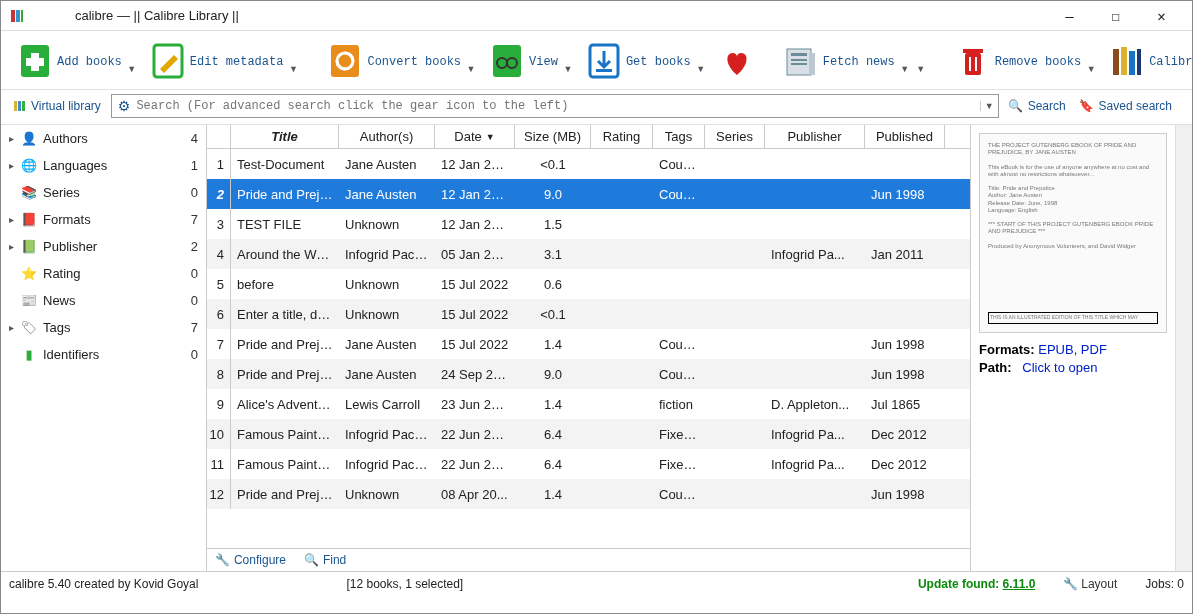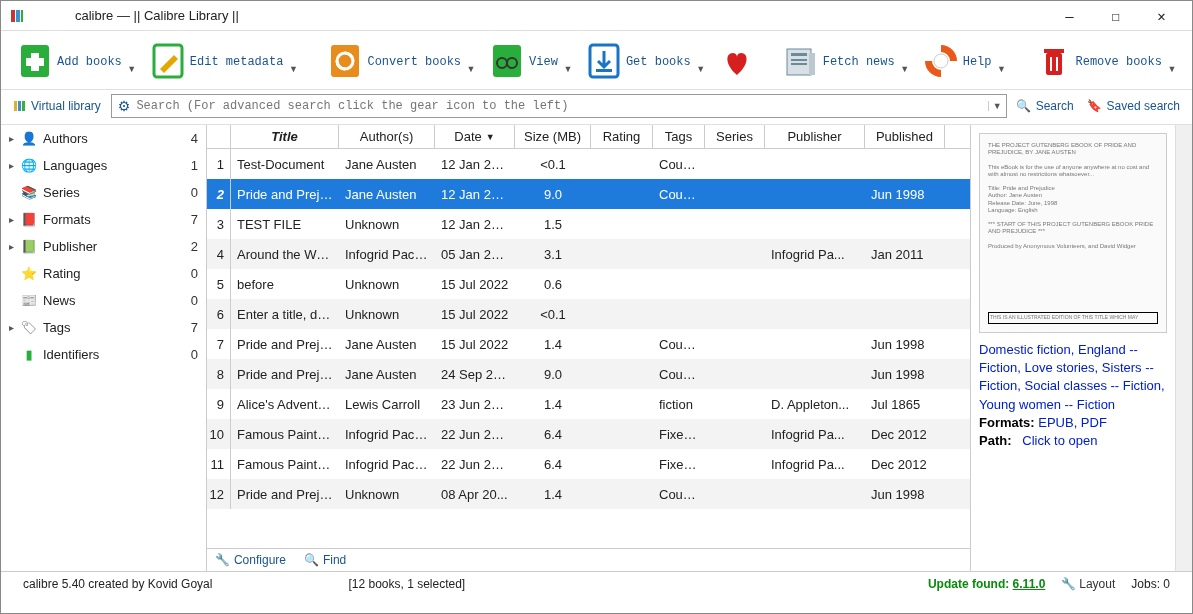--- a/index.html
+++ b/index.html
@@ -9,21 +9,21 @@
 .titlebar .title { flex: 1; font-size: 13px; margin-left: 44px; }
 .winctl { display: flex; gap: 1px; }
 .winctl div { width: 45px; height: 28px; display: flex; align-items: center; justify-content: center; font-family: Consolas, monospace; font-size: 14px; }
 .toolbar { display: flex; align-items: center; padding: 6px 8px 4px 8px; border-bottom: 1px solid #e0e0e0; gap: 4px; }
 .tb-group { display: flex; align-items: center; }
 .tb-btn { display: flex; flex-direction: row; align-items: center; padding: 0 4px; min-width: 60px; }
 .tb-btn .ico { width: 44px; height: 44px; display: flex; align-items: center; justify-content: center; }
 .tb-btn .lbl { font-family: "Courier New", monospace; font-size: 12px; color: #1a5490; white-space: nowrap; margin-top: 2px; }
 .tb-arrow { width: 12px; display: flex; align-items: center; justify-content: center; color: #555; font-size: 9px; padding-top: 16px; }
 .tb-sep { width: 1px; height: 48px; background: #ddd; margin: 0 6px; }
-.searchrow { display: flex; align-items: center; padding: 4px 8px 6px 8px; border-bottom: 1px solid #e0e0e0; gap: 6px; }
+.searchrow { display: flex; align-items: center; padding: 4px 16px 6px 8px; border-bottom: 1px solid #e0e0e0; gap: 6px; }
 .vlib-btn { display: flex; align-items: center; gap: 4px; font-family: "Courier New", monospace; font-size: 12px; color: #1a5490; padding: 2px 4px; }
 .s-input-wrap { flex: 1; display: flex; align-items: center; border: 1px solid #999; background: #fff; height: 24px; }
 .s-gear { padding: 0 6px; color: #1a5490; font-size: 14px; }
 .s-input { flex: 1; border: none; outline: none; font-family: "Courier New", monospace; font-size: 12px; color: #0f766e; }
 .s-dd { width: 18px; text-align: center; border-left: 1px solid #ccc; font-size: 9px; color: #555; }
 .s-btn { display: flex; align-items: center; gap: 4px; font-family: "Courier New", monospace; font-size: 12px; color: #1a5490; padding: 2px 4px; }
 .main { display: flex; height: calc(614px - 30px - 78px - 36px - 24px); }
 .sidebar { width: 206px; border-right: 1px solid #ccc; overflow: hidden; }
 .sb-item { display: flex; align-items: center; padding: 6px 8px; font-size: 13px; }
 .sb-arrow { width: 10px; color: #555; font-size: 10px; }
@@ -61,21 +61,21 @@
 .cell-pub { width: 100px; }
 .cell-pbl { width: 80px; }
 .center-bottom { display: flex; border-top: 1px solid #ccc; padding: 4px 8px; gap: 18px; }
 .cbtn { display: flex; align-items: center; gap: 4px; font-family: "Courier New", monospace; font-size: 12px; color: #1a5490; }
 .rightpane { width: 204px; display: flex; flex-direction: column; padding: 4px; }
 .cover { flex: 0 0 200px; border: 1px solid #ccc; margin: 4px; background: #fafafa; padding: 8px; font-size: 6px; color:#777; overflow:hidden; position:relative;}
 .cover .bar { position:absolute; bottom:8px; left:8px; right:8px; height:12px; border:1px solid #000; font-size:5px; padding:1px;}
 .meta { flex: 1; overflow-y: auto; padding: 4px; font-family: "Courier New", monospace; font-size: 13px; line-height: 1.4; }
 .meta a { color: #0020c8; text-decoration: none; }
 .meta .mlabel { font-weight: bold; color: #000000; }
-.statusbar { height: 24px; border-top: 1px solid #ccc; display: flex; align-items: center; padding: 0 22px; font-family: "Courier New", monospace; font-size: 12px; gap: 16px; }
+.statusbar { height: 24px; border-top: 1px solid #ccc; display: flex; align-items: center; padding: 0 8px; font-family: "Courier New", monospace; font-size: 12px; gap: 28px; }
 .statusbar .left { flex: 0 0 auto; }
 .statusbar .mid { flex: 1; text-align: left; padding-left: 120px;}
 .statusbar .upd { color: #0a8a0a; font-weight: bold; }
 .statusbar .upd a { color: #0a8a0a; text-decoration: underline; }
 .scrollbar-stub { width: 17px; background:#f0f0f0; border-left:1px solid #ddd;}
 svg { display: block; }
 </style>
 </head>
 <body>
 
@@ -179,31 +179,20 @@
             <rect x="12" y="20" width="16" height="2" fill="#6b8a9a"></rect>
             <rect x="12" y="24" width="16" height="2" fill="#6b8a9a"></rect>
             <rect x="30" y="14" width="6" height="22" fill="#bcc8d0"></rect>
           </svg>
         </div>
         <div class="lbl">Fetch news</div>
       </div>
       <div class="tb-arrow">▼</div>
     </div>
     <div class="tb-group">
-      <div class="tb-btn">
-        <div class="ico">
-          <svg width="44" height="44">
-            <circle cx="22" cy="22" r="16" fill="#fff"></circle>
-            <circle cx="22" cy="22" r="7" fill="#fff" stroke="#ccc"></circle>
-            <path d="M22 6 A16 16 0 0 1 38 22 L31 22 A9 9 0 0 0 22 13 Z" fill="#e85a1a"></path>
-            <path d="M22 38 A16 16 0 0 1 6 22 L13 22 A9 9 0 0 0 22 31 Z" fill="#e85a1a"></path>
-          </svg>
-        </div>
-        <div class="lbl">Help</div>
-      </div>
       <div class="tb-arrow">▼</div>
     </div>
     <div class="tb-sep"></div>
     <div class="tb-group">
       <div class="tb-btn">
         <div class="ico">
           <svg width="44" height="44">
             <rect x="14" y="14" width="16" height="22" rx="2" fill="#d62020"></rect>
             <rect x="12" y="10" width="20" height="4" fill="#d62020"></rect>
             <rect x="18" y="18" width="2" height="14" fill="#fff"></rect>
@@ -518,21 +507,20 @@
         </div>
     </div>
   </div>
 
   <div class="rightpane">
     <div class="cover">
       <div style="line-height:1.2">THE PROJECT GUTENBERG EBOOK OF PRIDE AND PREJUDICE, BY JANE AUSTEN<br><br>This eBook is for the use of anyone anywhere at no cost and with almost no restrictions whatsoever...<br><br>Title: Pride and Prejudice<br>Author: Jane Austen<br>Release Date: June, 1998<br>Language: English<br><br>*** START OF THIS PROJECT GUTENBERG EBOOK PRIDE AND PREJUDICE ***<br><br>Produced by Anonymous Volunteers, and David Widger</div>
       <div class="bar">THIS IS AN ILLUSTRATED EDITION OF THIS TITLE WHICH MAY</div>
     </div>
     <div class="meta">
-      <div><a href="#">Domestic fiction, England -- Fiction, Love stories, Sisters -- Fiction, Social classes -- Fiction, Young women -- Fiction</a></div>
       <div><span class="mlabel">Formats:</span> <a href="#">EPUB, PDF</a></div>
       <div><span class="mlabel">Path:</span> &nbsp;&nbsp;<a href="#">Click to open</a></div>
     </div>
   </div>
   <div class="scrollbar-stub"></div>
 </div>
 
 <div class="statusbar">
   <span class="left">calibre 5.40 created by Kovid Goyal</span>
   <span class="mid">[12 books, 1 selected]</span>

